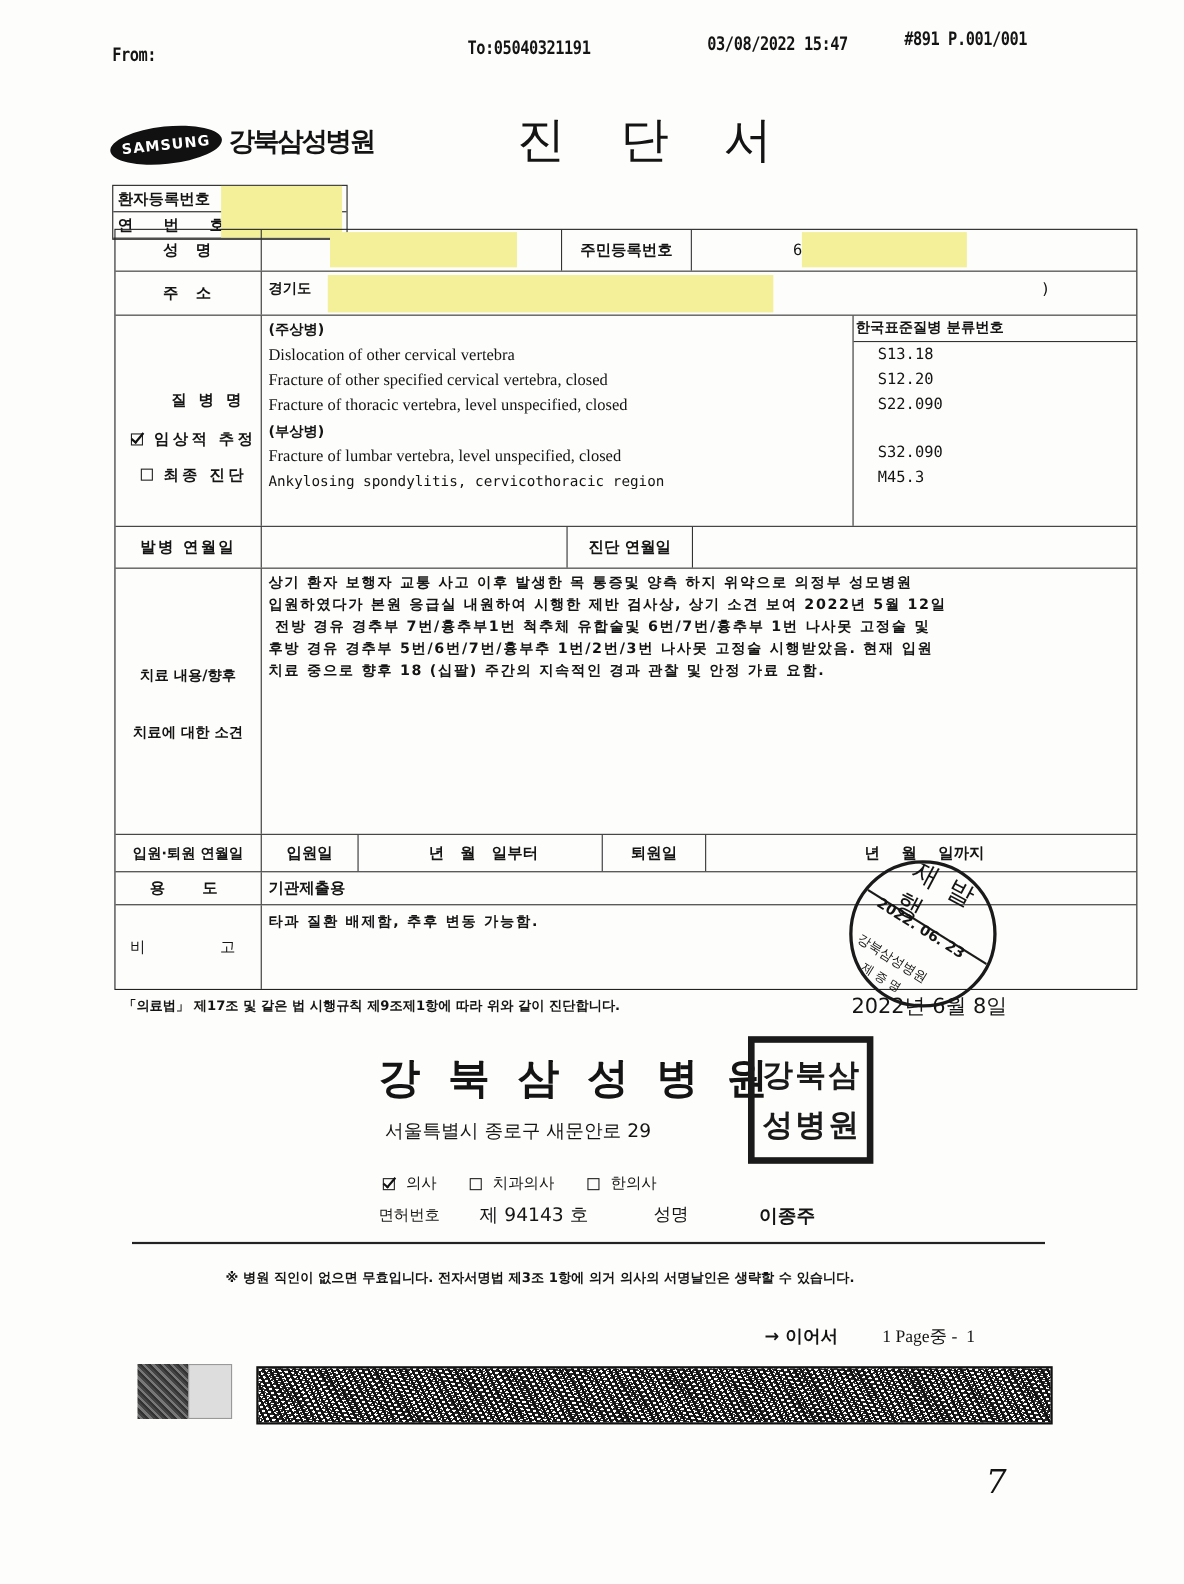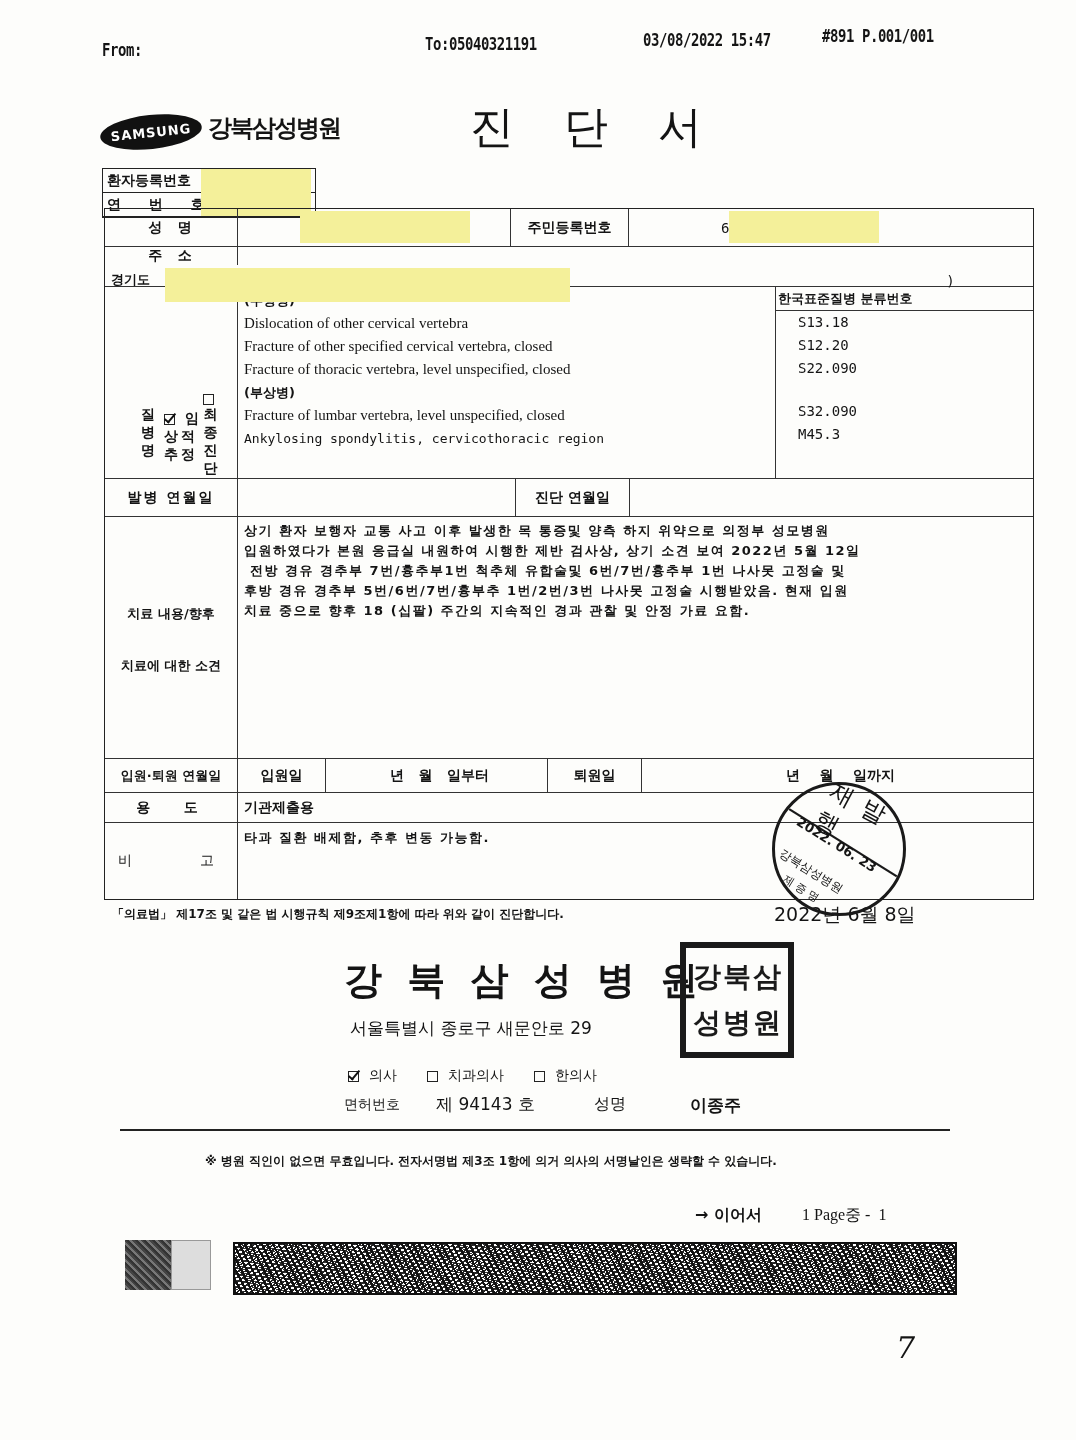--- a/index.html
+++ b/index.html
@@ -82,33 +82,33 @@
     <div class="cell" style="width:273px; position:relative;">
       <div class="redact" style="left:62px; top:2px; width:170px; height:32px;"></div>
     </div>
     <div class="cell" style="width:118px; justify-content:center; padding:0; font-weight:bold;">주민등록번호</div>
     <div class="cell" style="flex:1; position:relative; padding-left:92px;">
       <span class="mono">6</span>
       <div class="redact" style="left:100px; top:2px; width:150px; height:32px;"></div>
     </div>
   </div>
 
-  <div class="row" style="height:40px;flex-direction:column;">
+  <div class="row" style="height:40px;">
     <div class="lbl">
         <span style="white-space:pre;">주  소</span>
       </div>
     <div class="cell" style="flex:1; position:relative; align-items:flex-start; padding-top:6px; border-right:none;">
       <span style="font-weight:bold; font-size:13px;">경기도 </span>
       <div class="redact" style="left:60px; top:3px; width:405px; height:34px;"></div>
       <span class="abs" style="right:80px; top:8px;">)</span>
     </div>
   </div>
 
   <div class="row" style="height:192px;">
-    <div class="lbl" style="flex-direction:row; align-items:flex-end; padding-left:10px; letter-spacing:3px;">
+    <div class="lbl" style="flex-direction:column; align-items:center; padding-left:10px; letter-spacing:3px;">
       <div style="padding-left:26px; margin-top:30px; margin-bottom:18px;">질 병 명</div>
       <div style="margin-bottom:14px;">
         <span class="chk on"></span><span>임상적 추정</span>
       </div>
       <div>
         <span class="chk"></span><span>최종 진단</span>
       </div>
     </div>
     <div class="cell diag-text serif" style="width:538px; flex-direction:column; align-items:flex-start; justify-content:flex-start; padding-top:2px;">
       <div style="font-family:'DejaVu Sans',sans-serif; font-size:13px; font-weight:bold;text-align:right;">(주상병)</div>

